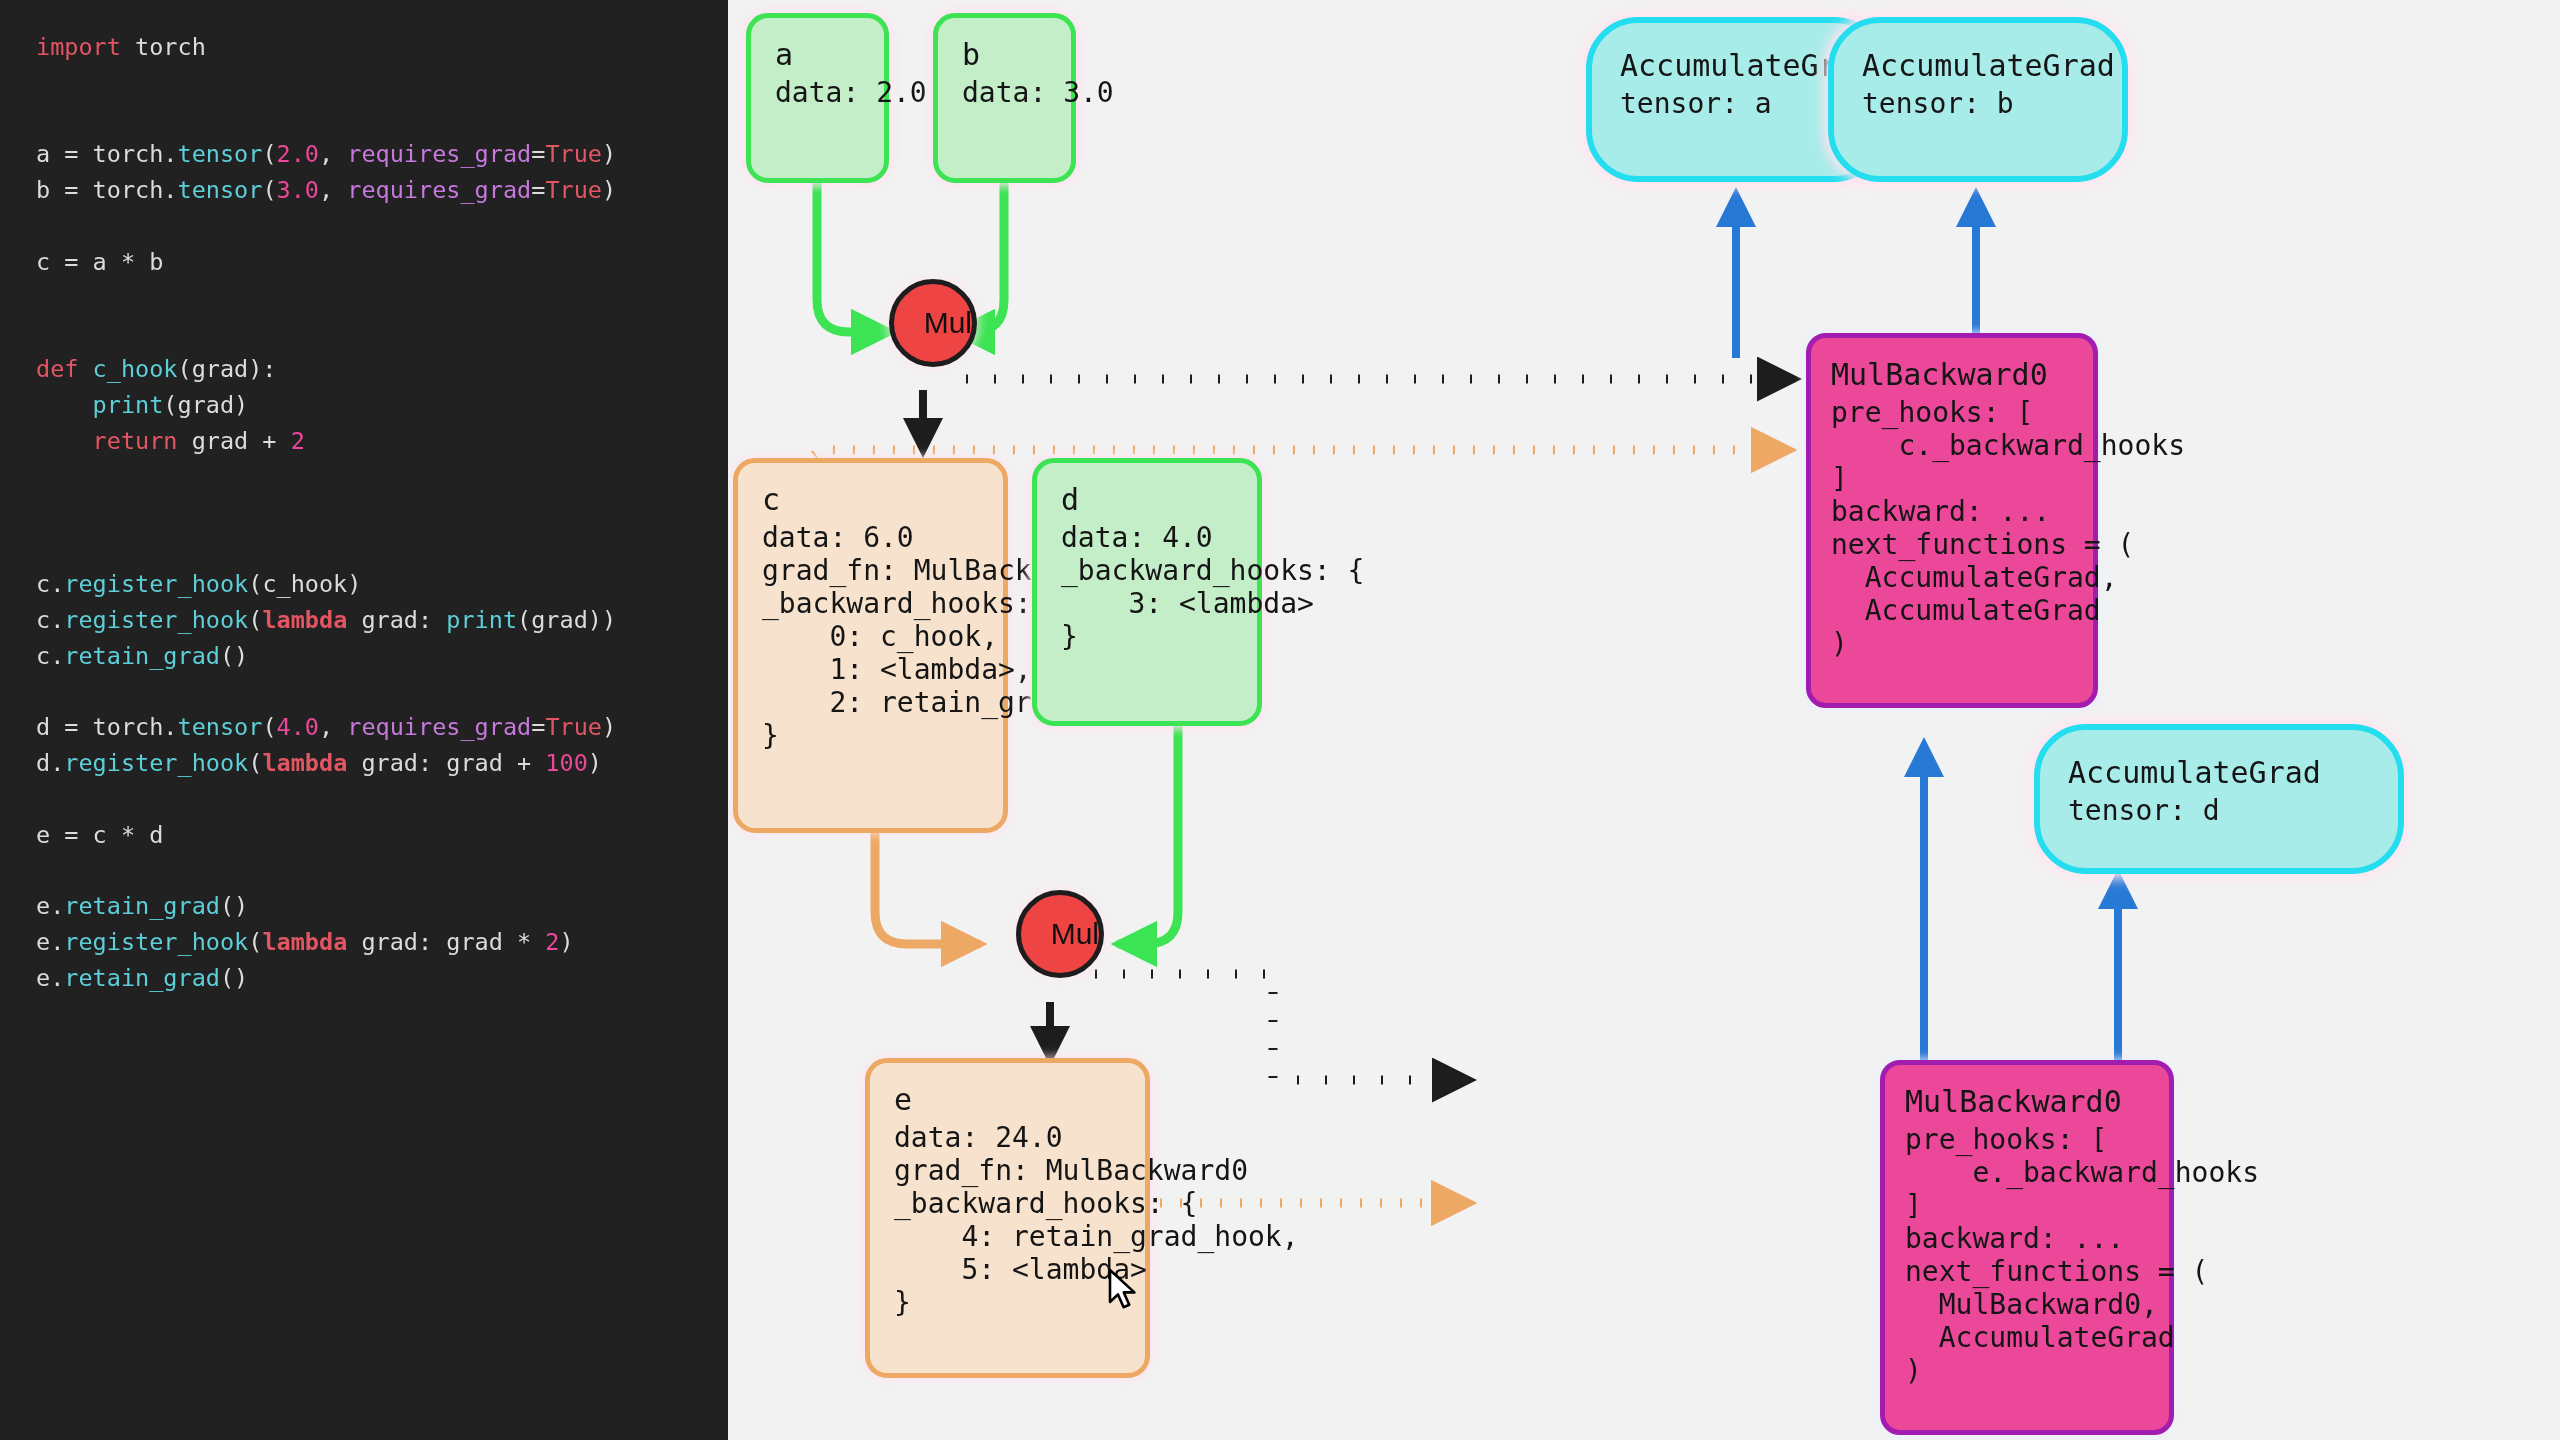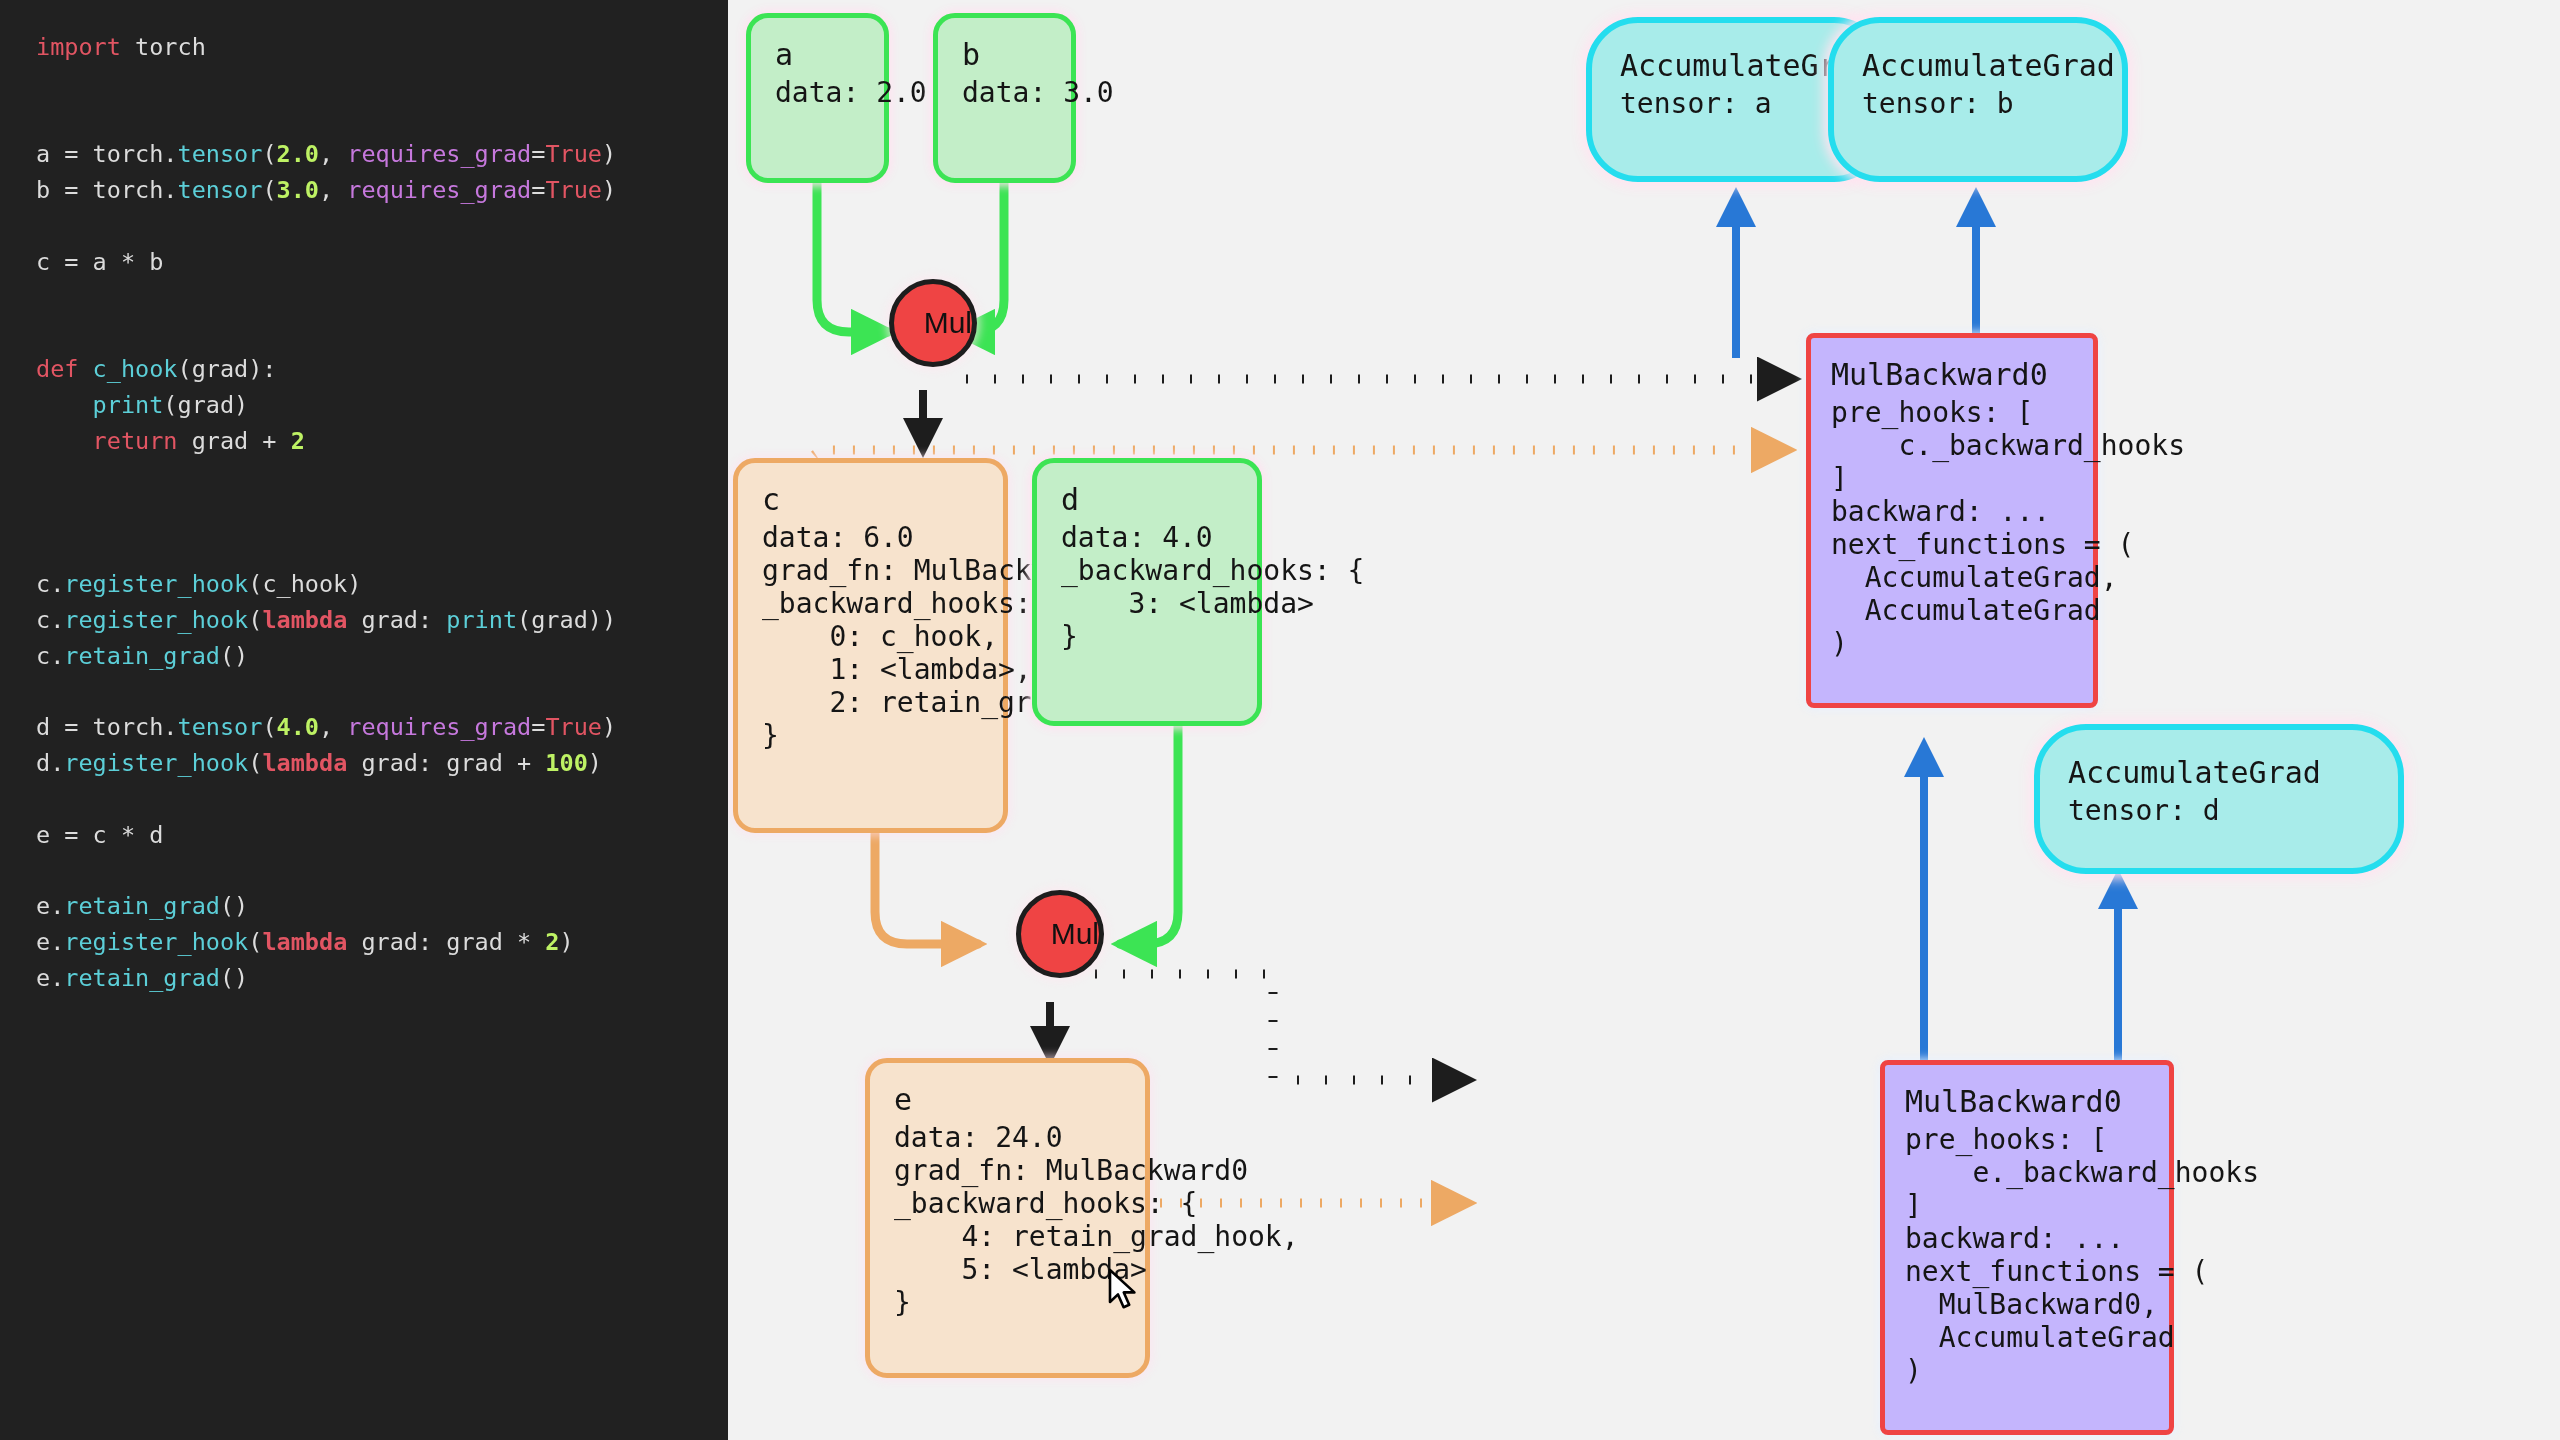--- a/index.html
+++ b/index.html
@@ -33,21 +33,21 @@
   #code-panel .line {
     font-family: "DejaVu Sans Mono", "Liberation Mono", monospace;
     font-size: 23.5px;
     line-height: 35.8px;
     white-space: pre;
     color: #dcdcdc;
     letter-spacing: 0px;
   }
   .tok-kw  { color: #e25563; }
   .tok-fn  { color: #5ccfd8; }
-  .tok-num { color: #bef264; font-weight: bold; }
+  .tok-num { color: #ec4899; }
   .tok-arg { color: #c678dd; }
   .tok-true{ color: #e25563; }
   .tok-pl  { color: #dcdcdc; }
   .tok-lam { color: #e25563; font-weight: bold; }
 
   
   #diagram {
     position: absolute;
     left: 728px; top: 0;
     width: 1832px; height: 1440px;
@@ -90,23 +90,23 @@
     border: 5px solid #eda964;
     box-shadow: 0 0 9px 3px rgba(255, 225, 240, 0.6);
   }
   .node.accum-cyan {
     background: #a8ecea;
     border: 6px solid #24ddee;
     border-radius: 52px;
     box-shadow: 0 0 12px 5px rgba(255, 228, 240, 0.95);
   }
   .node.grad-blue {
-    background: #c4b5fd;
-    border: 5px solid #ef4444;
-    border-radius: 8px;
+    background: #ec4899;
+    border: 5px solid #a21caf;
+    border-radius: 20px;
     box-shadow: 0 0 8px 2px rgba(230, 240, 255, 0.8);
   }
 
   .op-node {
     position: absolute;
     box-sizing: border-box;
     border-radius: 50%;
     background: #ef4444;
     border: 5px solid #1d1d1d;
     display: flex;

